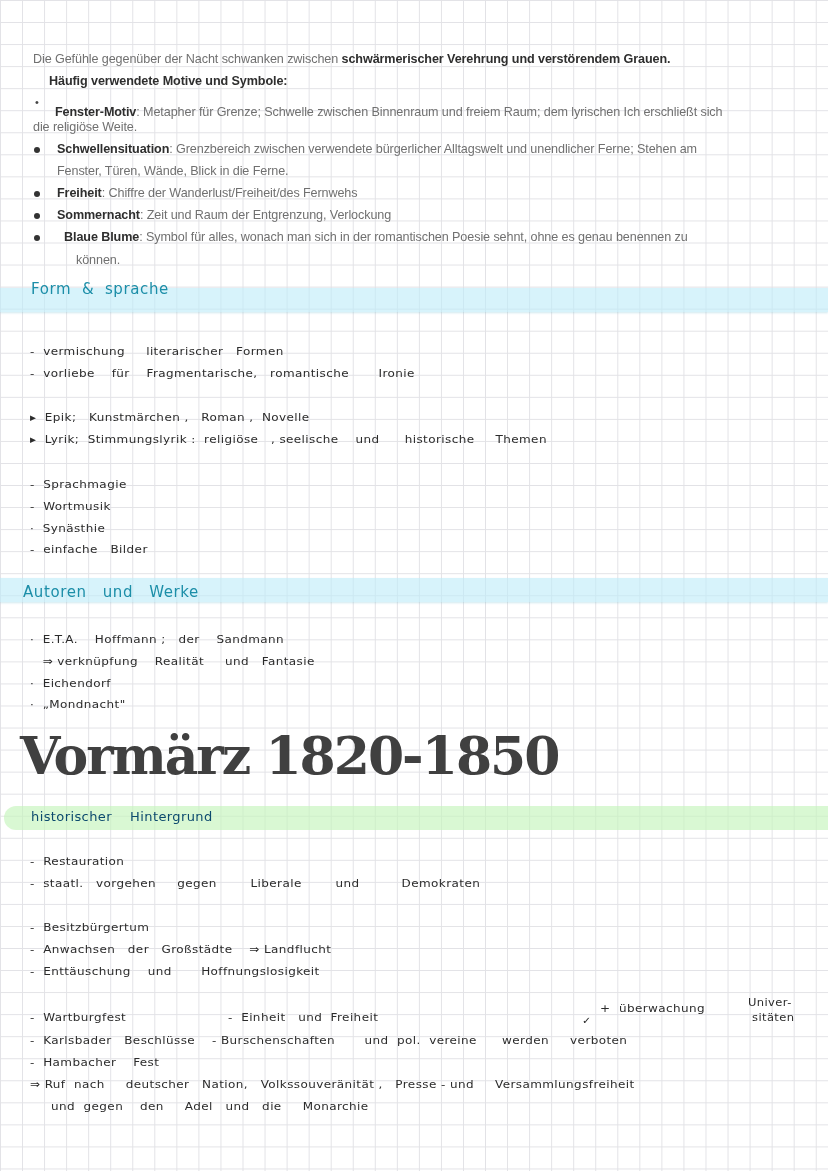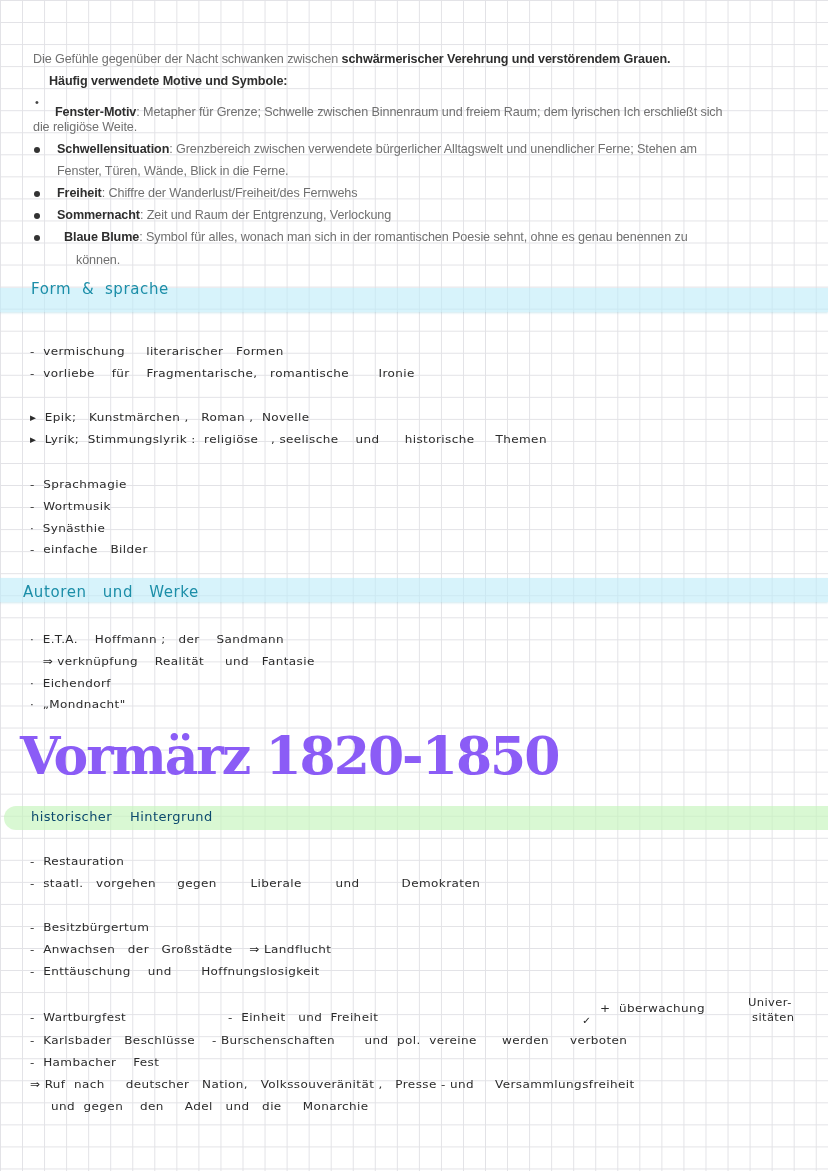--- a/index.html
+++ b/index.html
@@ -81,21 +81,21 @@
       font-family: "DejaVu Sans", sans-serif;
       font-size: 13px;
       color: #0c4a6e;
       white-space: pre;
       letter-spacing: 0.4px;
     }
     .big-title {
       font-family: "DejaVu Serif", serif;
       font-weight: bold;
       font-size: 52px;
-      color: #8b5cf6;
+      color: #404040;
       letter-spacing: -2px;
       white-space: nowrap;
     }
   </style>
 </head>
 <body>
 
 <div>
   <div class="abs typed" style="left:33px; top:52px;">
     <span>Die Gefühle gegenüber der Nacht schwanken zwischen </span><b>schwärmerischer Verehrung und verstörendem Grauen.</b>

